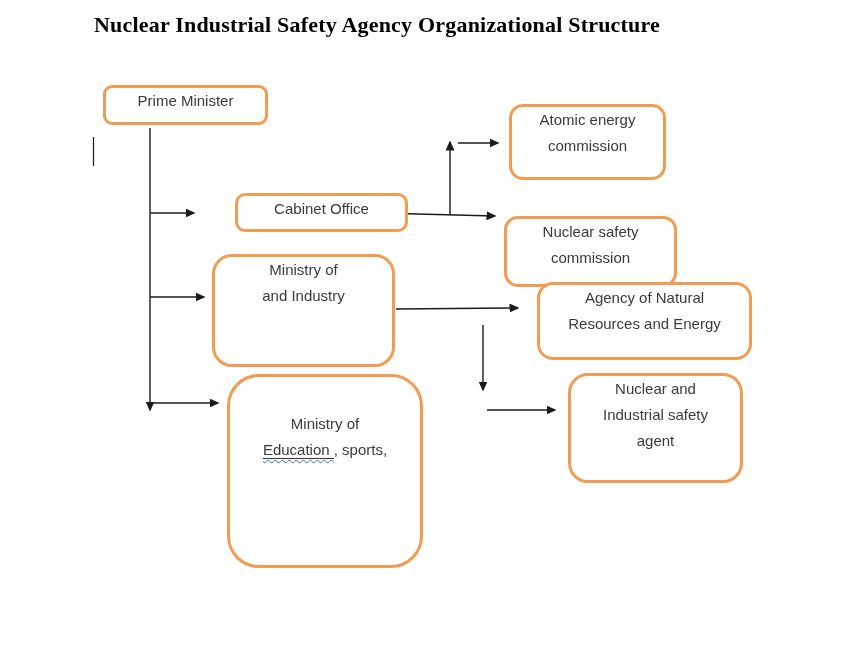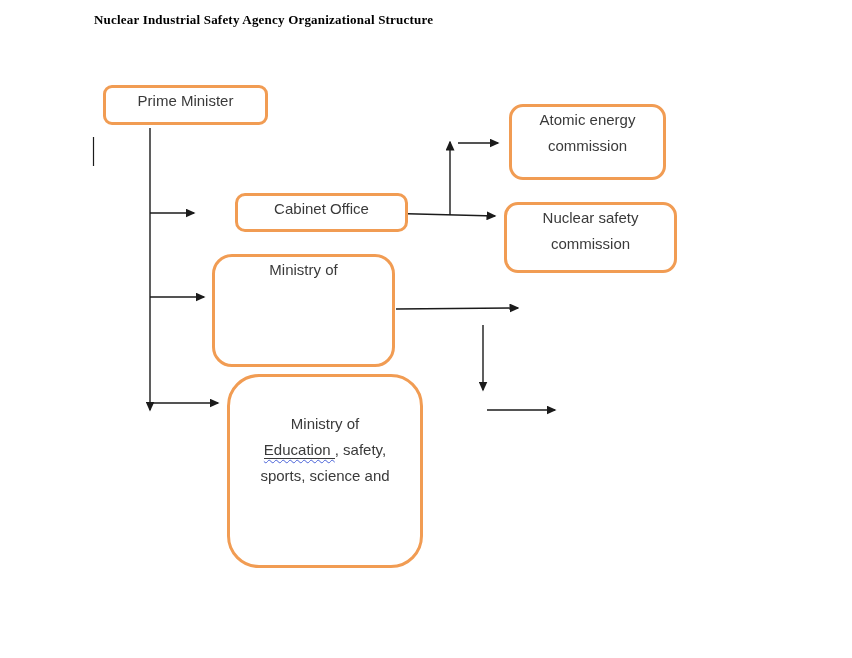--- a/index.html
+++ b/index.html
@@ -7,38 +7,38 @@
   body {
     width: 852px; height: 658px;
     position: relative;
     font-family: "Liberation Sans", "DejaVu Sans", sans-serif;
     overflow: hidden;
   }
   .canvas { position: absolute; inset: 0; width: 852px; height: 658px; }
   .doc-title {
     position: absolute; left: 94px; top: 12px;
     font-family: "Liberation Serif", "DejaVu Serif", serif;
-    font-weight: bold; font-size: 13px; color: #000000;
+    font-weight: bold; font-size: 22px; color: #000000;
     letter-spacing: 0.2px; white-space: nowrap;
   }
   svg.edges { position: absolute; left: 0; top: 0; z-index: 1; }
   .node {
     position: absolute; z-index: 2;
     border: 3px solid #F19C53;
     background: #ffffff;
     color: #3a3a3a;
     font-size: 15px; line-height: 26px;
     text-align: center;
     display: flex; flex-direction: column; justify-content: flex-start;
   }
   .node .line { white-space: nowrap; }
   .n-prime    { left:103px; top: 85px; width:165px; height: 40px; border-radius: 9px; }
   .n-atomic   { left:509px; top:104px; width:157px; height: 76px; border-radius:14px; }
   .n-cabinet  { left:202px; top:193px; width:173px; height: 39px; border-radius:10px;margin-left:33px; }
-  .n-nsc      { left:504px; top:202px; width:173px; height: 71px; border-radius:14px; }
+  .n-nsc      { left:504px; top:216px; width:173px; height: 71px; border-radius:14px; }
   .n-economy  { left:212px; top:254px; width:183px; height:113px; border-radius:20px; }
   .n-agency   { left:537px; top:282px; width:215px; height: 78px; border-radius:16px; }
   .n-edu      { left:227px; top:374px; width:196px; height:194px; border-radius:32px;
                 justify-content: flex-start; padding-top: 34px; }
   .n-agent    { left:568px; top:373px; width:175px; height:110px; border-radius:20px;
                 padding-bottom: 8px; }
   .squig {
     white-space: pre;
     border-bottom: 1.5px solid #3a3a3a;
     text-decoration: underline wavy #4a63d8 1px;
@@ -90,23 +90,32 @@
     <div class="line">Cabinet Office</div>
   </div>
 
   <div class="node n-nsc">
     <div class="line">Nuclear safety</div>
     <div class="line">commission</div>
   </div>
 
   <div class="node n-economy">
     <div class="line">Ministry of</div>
+    <div class="line">and Industry</div>
   </div>
 
+  <div class="node n-agency">
+    <div class="line">Agency of Natural</div>
+    <div class="line">Resources and Energy</div>
+  </div>
 
   <div class="node n-edu">
     <div class="line">Ministry of</div>
-    <div class="line"><span class="squig">Education </span><span>, safety,</span></div>
-    <div class="line">sports, science and</div>
+    <div class="line"><span class="squig">Education </span><span>, sports,</span></div>
   </div>
 
+  <div class="node n-agent">
+    <div class="line">Nuclear and</div>
+    <div class="line">Industrial safety</div>
+    <div class="line">agent</div>
+  </div>
 
 </div>
 
 </body></html>

